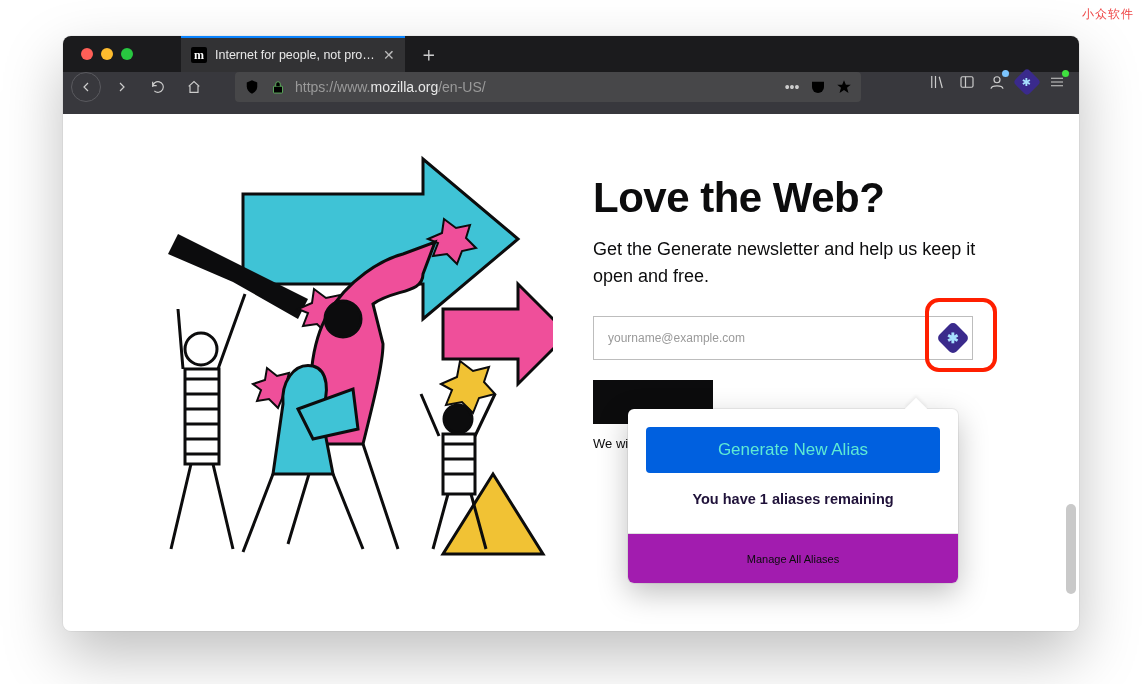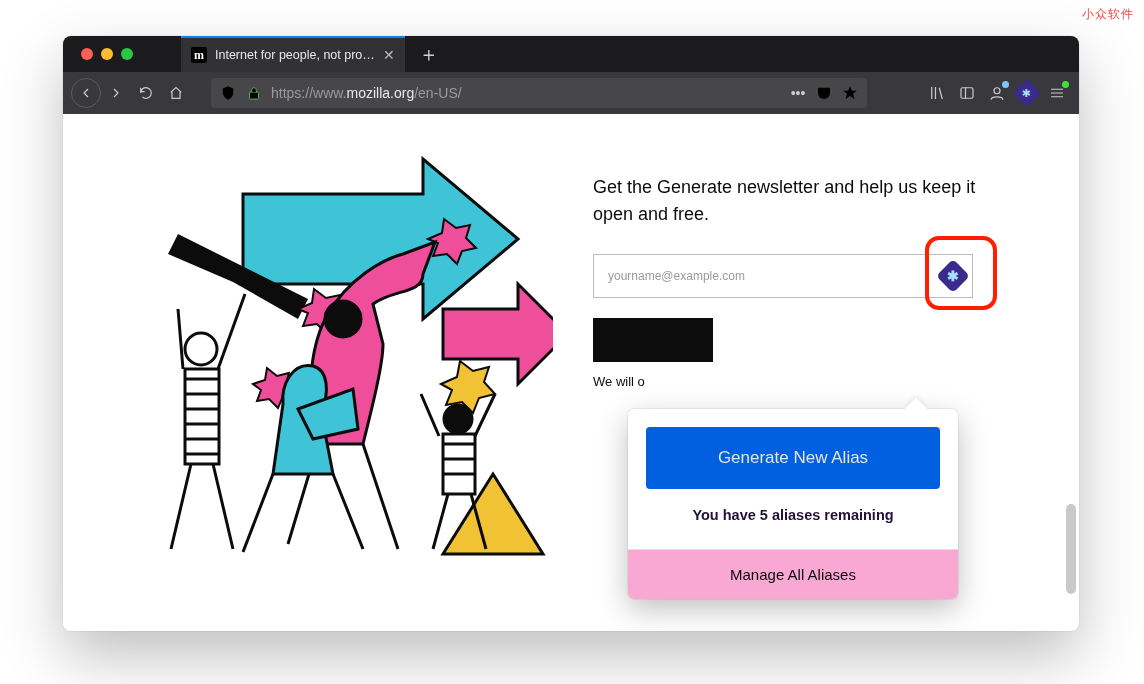--- a/index.html
+++ b/index.html
@@ -58,23 +58,23 @@
     border-radius:2px;
   }
   .tab-title { white-space:nowrap; overflow:hidden; text-overflow:ellipsis; max-width: 160px; }
   .tab-close { color:#bbb; font-size:14px; cursor:pointer; }
   .new-tab { color:#ccc; font-size:20px; padding:0 14px; display:flex; align-items:center; cursor:pointer; }
 
   
   .nav-bar {
     height: 42px;
     background: #38383d;
-    display:flex; align-items:center;
+    display:flex; align-items:flex-start;
     padding: 0 8px;
-    gap: 0;
+    gap: 6px;
   }
   .nav-btn {
     width:30px; height:30px; border-radius:4px;
     display:flex; align-items:center; justify-content:center;
     color:#ccc; cursor:pointer;
   }
   .nav-btn.back-btn {
     border:1px solid #5a5a5f; border-radius:50%;
   }
   .nav-btn svg { width:16px; height:16px; fill:none; stroke:#ccc; stroke-width:1.8; }
@@ -167,31 +167,31 @@
   }
   .relay-popup::before {
     content:"";
     position:absolute; top:-8px; right:34px;
     width:16px; height:16px; background:#fff;
     transform:rotate(45deg);
     box-shadow:-2px -2px 3px rgba(0,0,0,0.05);
   }
   .popup-pad { padding: 18px 18px 10px; }
   .gen-btn {
-    width:100%; height:62px;
-    background:#0060df; color:#e5e5e5;
+    width:100%; height:46px;
+    background:#0060df; color:#5eead4;
     border:none; border-radius:4px;
     font-size:17px; font-weight:500; cursor:pointer;
   }
   .remaining { text-align:center; font-size:14.5px; font-weight:700; color:#20123a; padding:18px 0 16px; }
   .manage-btn {
     width:100%; height:50px;
-    background:#f9a8d4; border:none;
+    background:#a21caf; border:none;
     border-top:1px solid #e0e0e0;
-    font-size:15px; color:#0c0c0d;
+    font-size:11px; color:#0c0c0d;
     border-radius:0 0 6px 6px; cursor:pointer;text-align:center;
   }
 
   .page-scrollbar {
     position:absolute; right:3px; top:390px;
     width:10px; height:90px;
     background:#c9c9c9; border-radius:5px;
   }
 </style>
 </head>
@@ -342,36 +342,37 @@
           <circle cx="335" cy="275" r="14" fill="#0c0c0d"></circle>
           <path d="M320 290 h32 v60 h-32 z" fill="#fff"></path>
           <path d="M320 300 h32 M320 315 h32 M320 330 h32"></path>
           <path d="M325 350 L310 405 M348 350 L363 405" fill="none"></path>
           <path d="M316 292 L298 250 M352 292 L372 250" fill="none"></path>
         </g>
       </svg>
     </div>
 
     <div class="page-right">
+      <h1 class="headline">Love the Web?</h1>
       <p class="subhead">Get the Generate newsletter and help us keep it open and free.</p>
       <div class="email-wrap">
         <input class="email-input" type="email" placeholder="yourname@example.com" style="">
         <div class="input-relay">
             <span>✱</span>
           </div>
         <div class="highlight-box"></div>
       </div>
       <button class="submit-btn"></button>
       <div class="disclaimer">We will o</div>
     </div>
 
     <div class="relay-popup">
       <div class="popup-pad">
         <button class="gen-btn">Generate New Alias</button>
-        <div class="remaining">You have 5 aliases remaining</div>
+        <div class="remaining">You have 1 aliases remaining</div>
       </div>
       <button class="manage-btn">Manage All Aliases</button>
     </div>
 
     <div class="page-scrollbar"></div>
   </div>
 
 </div>
 
 </body></html>

